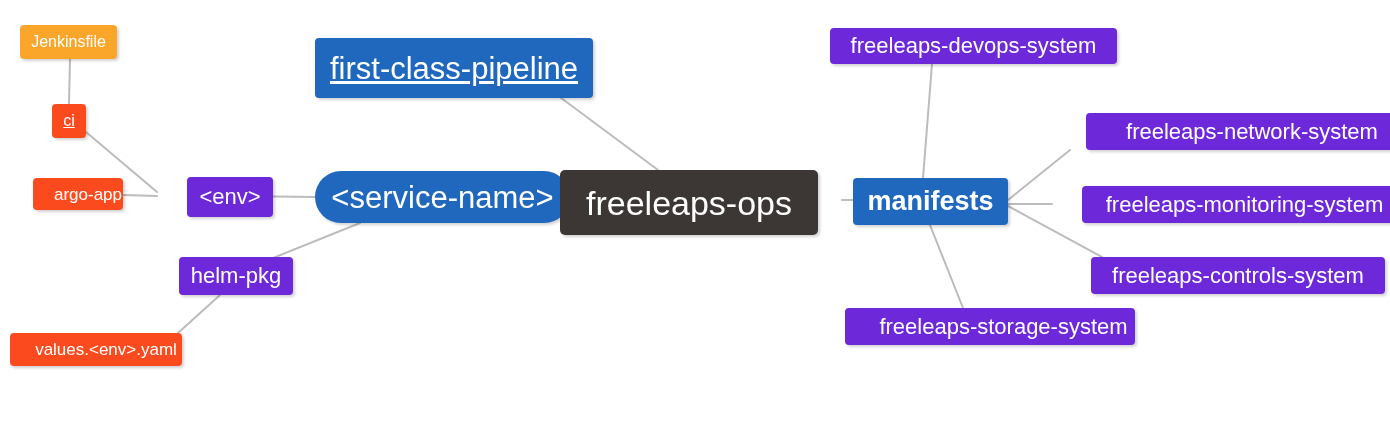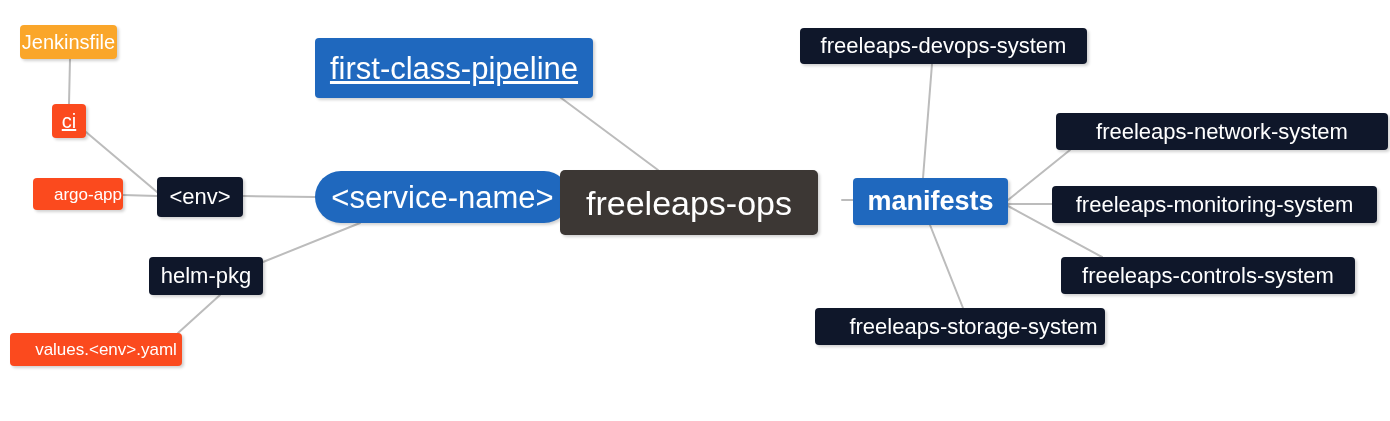--- a/index.html
+++ b/index.html
@@ -46,29 +46,29 @@
     box-shadow: 2px 2px 3px rgba(0,0,0,0.18);
     cursor: pointer;
     user-select: none;
   }
   .node.root {
     background: #3c3734;
     font-size: 34px;
     border-radius: 5px;
   }
   .node.blue  { background: #1f68be; }
-  .node.green { background: #0f172a; }
+  .node.green { background: #6d28d9; margin-left: 30px; }
   .node.red   { background: #fb4a1e; }
   .node.orange{ background: #faa62a; }
 
   .size-xl { font-size: 31px; }
   .size-lg { font-size: 27px; }
   .size-md { font-size: 22px; }
   .size-sm { font-size: 17px; padding-left: 20px; }
-  .size-xs { font-size: 20px; }
+  .size-xs { font-size: 16px; }
 </style>
 </head>
 <body>
 
 <div id="mindmap">
   <svg id="edge-layer" viewBox="0 0 1390 421" preserveAspectRatio="none" aria-hidden="true">
       <line x1="70" y1="59" x2="69" y2="104" stroke="#bcbcbc"></line>
       <line x1="86" y1="132" x2="157" y2="192" stroke="#bcbcbc"></line>
       <line x1="123" y1="195" x2="157" y2="196" stroke="#bcbcbc"></line>
       <line x1="243" y1="196" x2="315" y2="197" stroke="#bcbcbc"></line>

